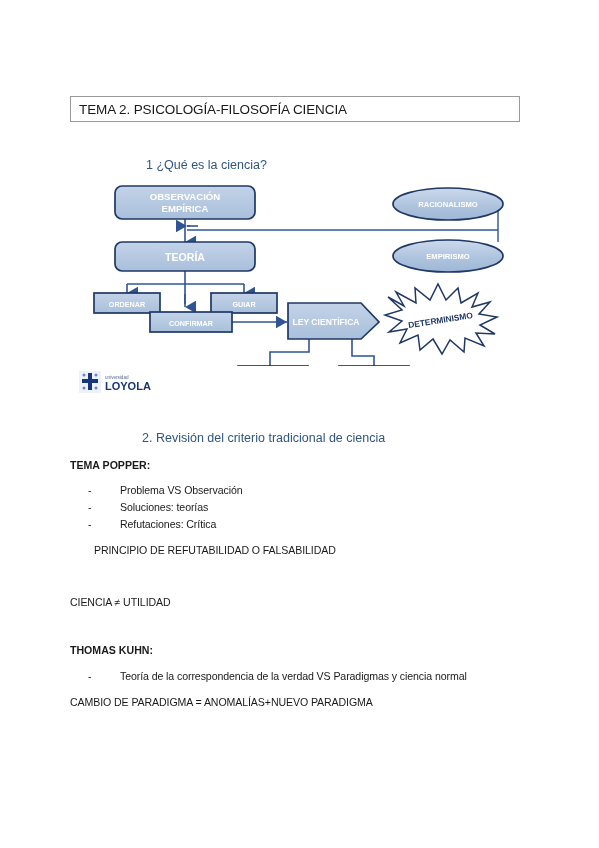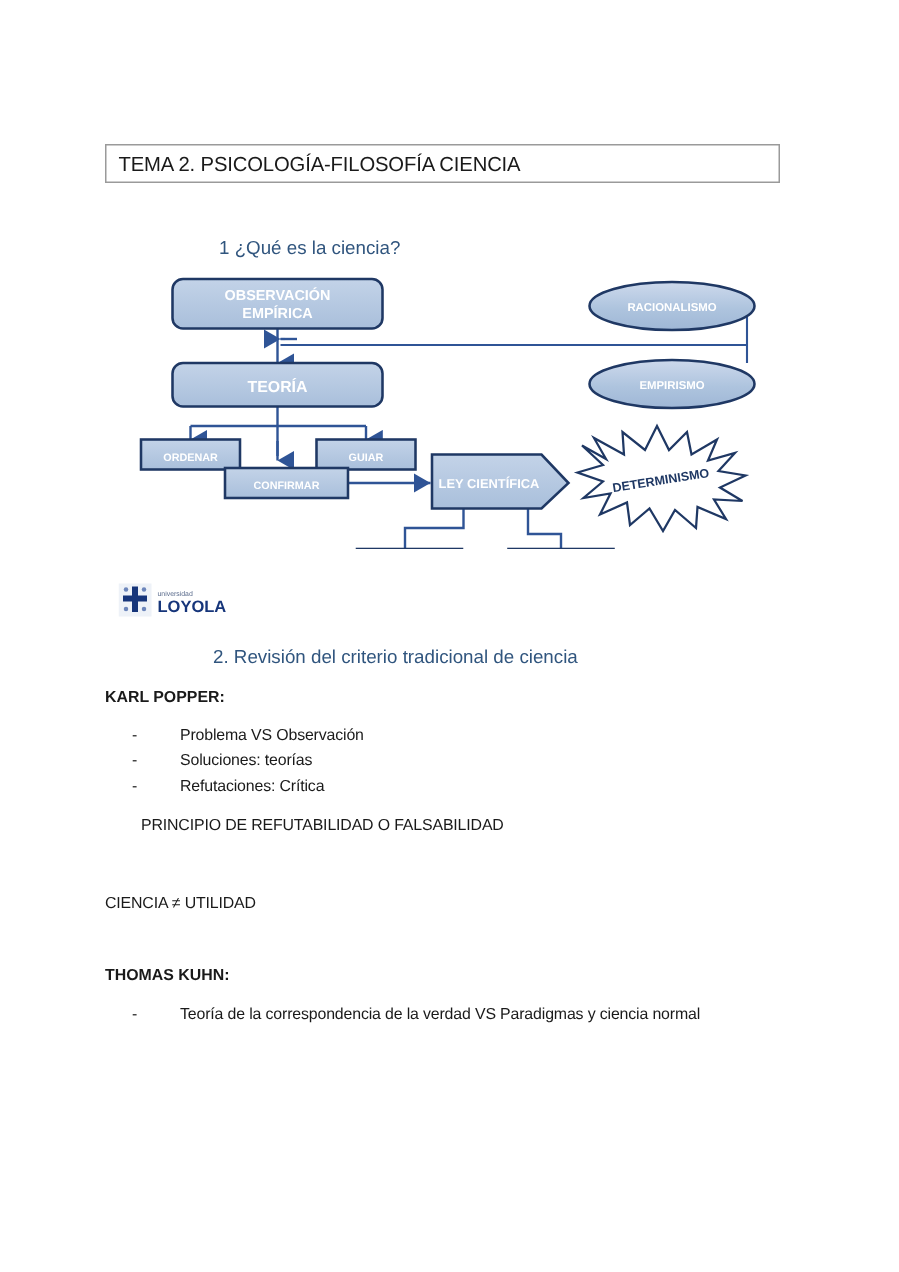--- a/index.html
+++ b/index.html
@@ -62,21 +62,21 @@
     top: 176px;
     width: 420px;
     height: 190px;
   }
   .diagram svg { display: block; }
 
   
   .logo {
     position: absolute;
     left: 79px;
-    top: 388px;
+    top: 370px;
     width: 72px;
     height: 26px;
   }
 
   
   .para {
     position: absolute;
     font-size: 10.6px;
     color: #1a1a1a;
     white-space: nowrap;
@@ -228,21 +228,21 @@
         <circle cx="5" cy="18" r="1.5" fill="#6d86bb"></circle>
         <circle cx="17" cy="18" r="1.5" fill="#6d86bb"></circle>
       </g>
       <text x="26" y="9" fill="#5a6b8c" font-family="Liberation Sans, sans-serif" font-size="4.6">universidad</text>
       <text x="26" y="20" fill="#16357a" font-family="Liberation Sans, sans-serif" font-size="11" font-weight="bold">LOYOLA</text>
     </svg>
   </div>
 
   <div class="heading-blue" id="h-revision">2. Revisión del criterio tradicional de ciencia</div>
 
-  <div class="para bold" style="left:70px; top:459px;">KARL POPPER:</div>
+  <div class="para bold" style="left:70px; top:459px;">TEMA POPPER:</div>
 
   <div class="bullet" style="left:88px; top:484px;">
     <span class="dash">-</span>
     <span class="btxt">Problema VS Observación</span>
   </div>
   <div class="bullet" style="left:88px; top:501px;">
     <span class="dash">-</span>
     <span class="btxt">Soluciones: teorías</span>
   </div>
   <div class="bullet" style="left:88px; top:518px;">
@@ -253,14 +253,15 @@
   <div class="para" style="left:70px; top:544px;padding-left:24px;">PRINCIPIO DE REFUTABILIDAD O FALSABILIDAD</div>
   <div class="para" style="left:70px; top:596px;">CIENCIA ≠ UTILIDAD</div>
 
   <div class="para bold" style="left:70px; top:644px;">THOMAS KUHN:</div>
 
   <div class="bullet" style="left:88px; top:670px;">
     <span class="dash">-</span>
     <span class="btxt">Teoría de la correspondencia de la verdad VS Paradigmas y ciencia normal</span>
   </div>
 
+  <div class="para" style="left:70px; top:696px;">CAMBIO DE PARADIGMA = ANOMALÍAS+NUEVO PARADIGMA</div>
 
 </div>
 
 </body></html>

